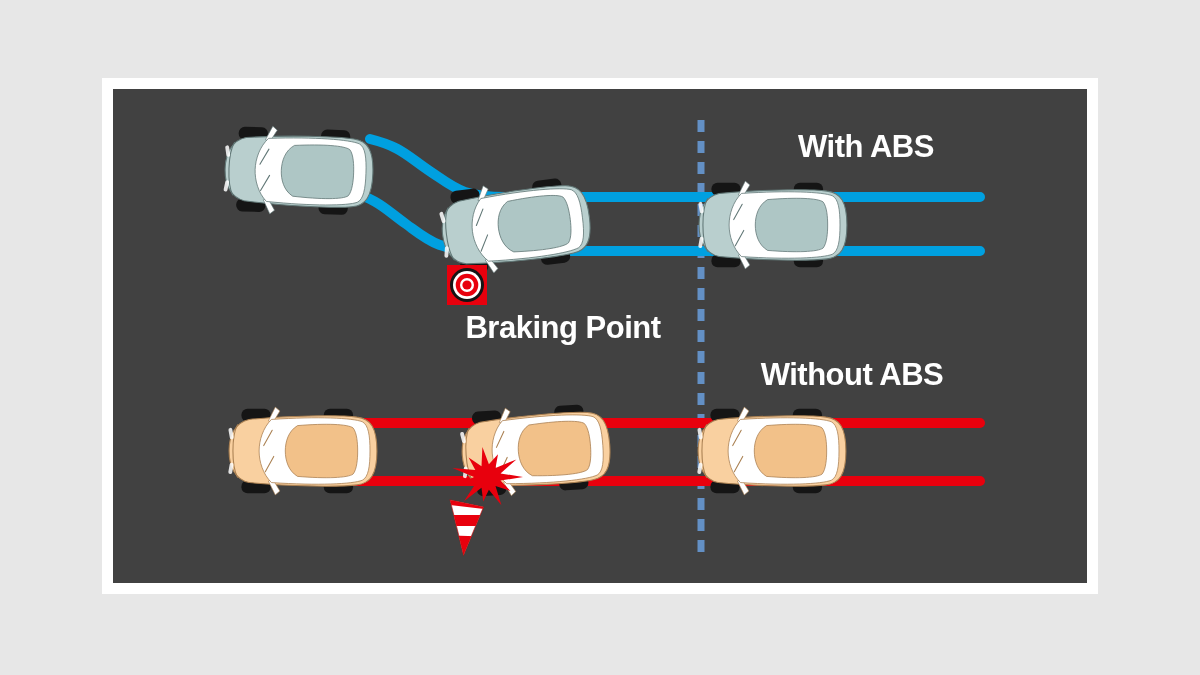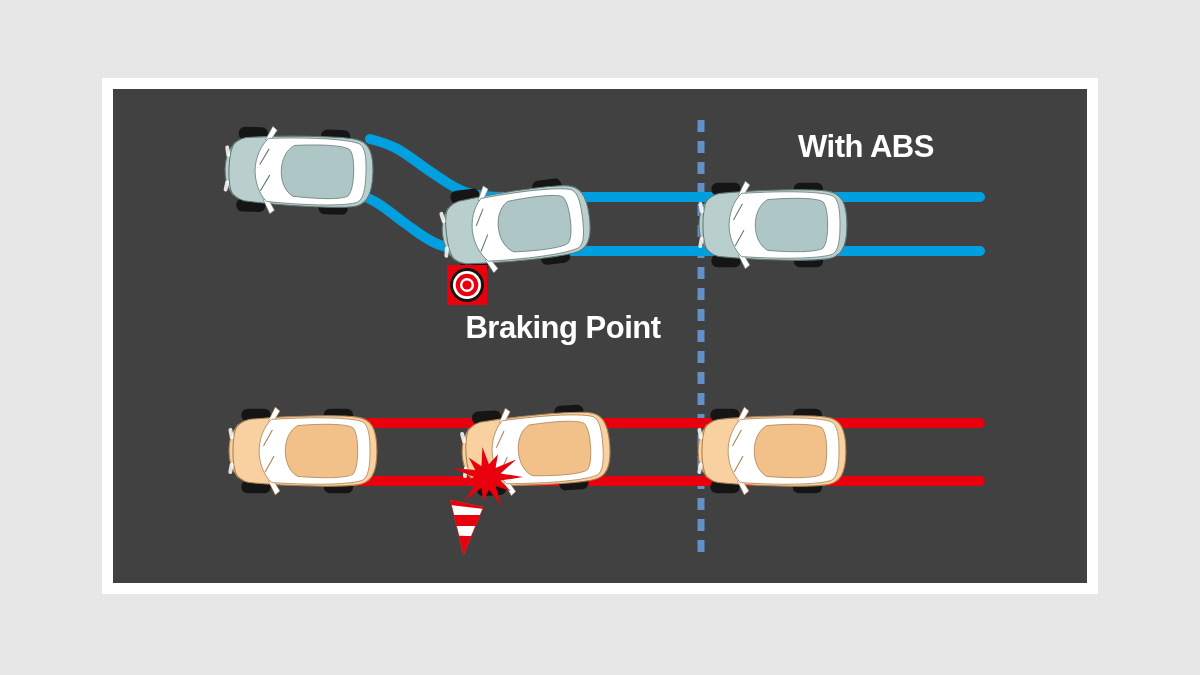--- a/index.html
+++ b/index.html
@@ -119,13 +119,14 @@
         <rect x="-22" y="34" width="44" height="26" fill="#e8000d" transform="rotate(-5)"></rect>
       </g>
       <path d="M-17,0 L17,3 L3,53 Z" fill="none" stroke="#cf0000" stroke-width="1" opacity="0.6"></path>
     </g>
 
     <polygon transform="translate(487,477) scale(1,0.92)" points="36,0 13.5,3.9 23.5,15.2 8.5,9.8 14.4,30.8 1.9,13.9 -3.8,26.7 -5.5,11.8 -23,26.4 -11.7,7.6 -27.9,8 -13,0 -34.6,-9.9 -11.7,-7.6 -18.4,-21.1 -5.5,-11.8 -4.6,-32.7 1.9,-13.9 11,-24.7 8.5,-9.8 29.4,-19.1 13.5,-3.9" fill="#e8000d"></polygon>
   </svg>
 
   <div class="label label-with-abs">With ABS</div>
   <div class="label label-braking-point">Braking Point</div>
+  <div class="label label-without-abs">Without ABS</div>
 </div>
 
 </body></html>

